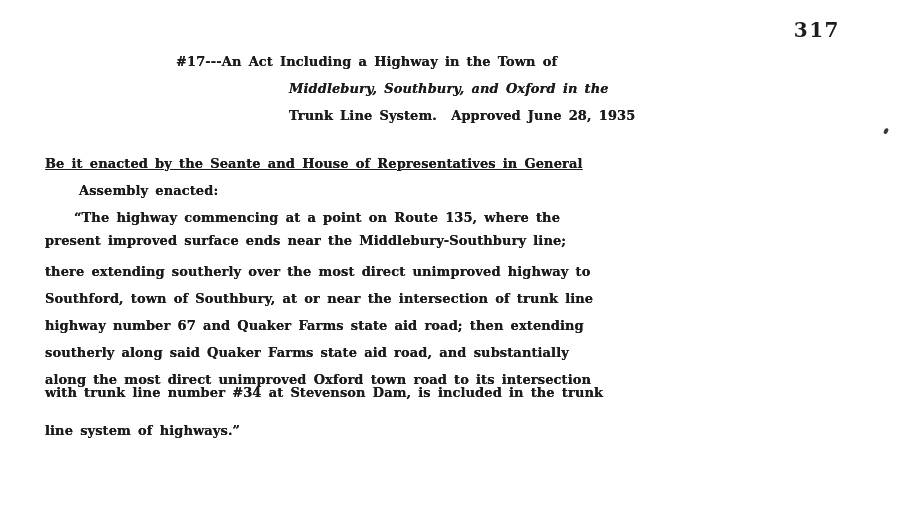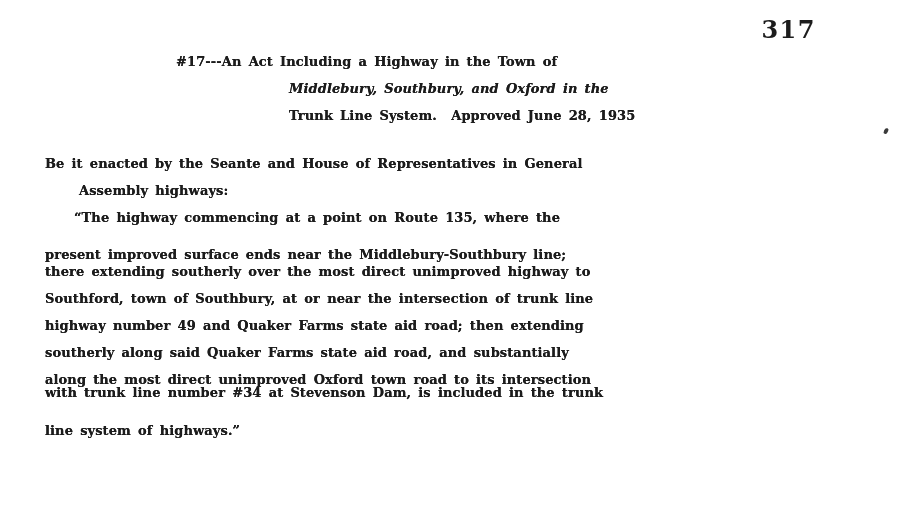--- a/index.html
+++ b/index.html
@@ -23,34 +23,34 @@
     line-height: 22px;
     white-space: pre;
     letter-spacing: 0.1px;
     word-spacing: 2.5px;
     
     text-shadow: 0 0 0.4px #1c1c1c;
   }
   .page-number {
     position: absolute;
     top: 18px;
-    right: 84px;
-    font-size: 24px;
+    right: 60px;
+    font-size: 20px;
     line-height: 24px;
     letter-spacing: 1.5px;
   }
   
   .h-line-0 { left: 176px; top: 51px; }
   .h-line-1 { left: 289px; top: 78px; font-style: italic; }
   .h-line-2 { left: 289px; top: 105px; }
   
-  .b-line-0  { left: 45px; top: 153px; }
+  .b-line-0  { left: 45px; top: 153px; text-decoration: underline; }
   .b-line-1  { left: 79px; top: 180px; }
   .b-line-2  { left: 74px; top: 207px; }
-  .b-line-3  { left: 45px; top: 244px; }
+  .b-line-3  { left: 45px; top: 230px; }
   .b-line-4  { left: 45px; top: 261px; }
   .b-line-5  { left: 45px; top: 288px; }
   .b-line-6  { left: 45px; top: 315px; }
   .b-line-7  { left: 45px; top: 342px; }
   .b-line-8  { left: 45px; top: 369px; }
   .b-line-9  { left: 45px; top: 382px; }
   .b-line-10 { left: 45px; top: 420px; }
   .scan-speck {
     position: absolute;
     left: 884px;
@@ -70,26 +70,26 @@
   <div class="page-number">317</div>
 
   <div>
     <div class="line h-line-0">#17---An Act Including a Highway in the Town of</div>
     <div class="line h-line-1">Middlebury, Southbury, and Oxford in the</div>
     <div class="line h-line-2">Trunk Line System.  Approved June 28, 1935</div>
   </div>
 
   <div>
     <div class="line b-line-0">Be it enacted by the Seante and House of Representatives in General</div>
-    <div class="line b-line-1">Assembly highways:</div>
+    <div class="line b-line-1">Assembly enacted:</div>
     <div class="line b-line-2">“The highway commencing at a point on Route 135, where the</div>
     <div class="line b-line-3">present improved surface ends near the Middlebury-Southbury line;</div>
     <div class="line b-line-4">there extending southerly over the most direct unimproved highway to</div>
     <div class="line b-line-5">Southford, town of Southbury, at or near the intersection of trunk line</div>
-    <div class="line b-line-6">highway number 49 and Quaker Farms state aid road; then extending</div>
+    <div class="line b-line-6">highway number 67 and Quaker Farms state aid road; then extending</div>
     <div class="line b-line-7">southerly along said Quaker Farms state aid road, and substantially</div>
     <div class="line b-line-8">along the most direct unimproved Oxford town road to its intersection</div>
     <div class="line b-line-9">with trunk line number #34 at Stevenson Dam, is included in the trunk</div>
     <div class="line b-line-10">line system of highways.”</div>
   </div>
 
   <div class="scan-speck"></div>
 
 </div>
 

